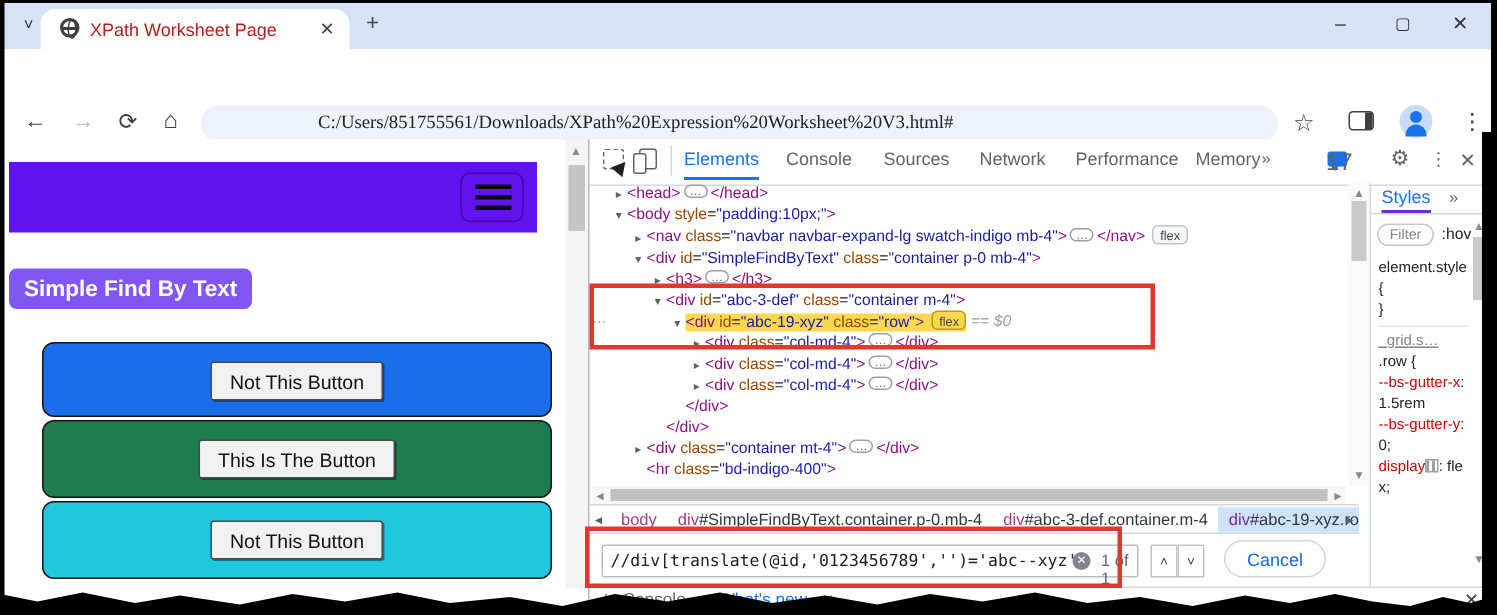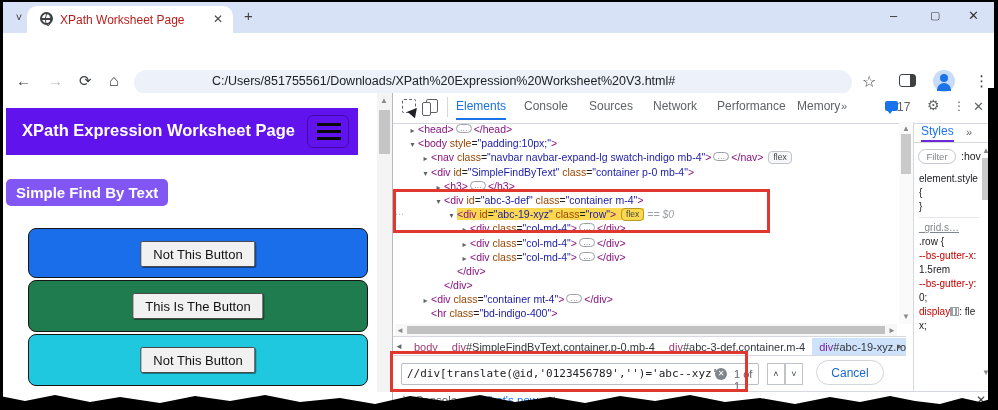--- a/index.html
+++ b/index.html
@@ -49,21 +49,21 @@
   #insp{position:absolute;left:9px;top:6px;width:14px;height:14px;border:1.4px dashed #5f6368;border-radius:2px;}
   #insp:after{content:"";position:absolute;right:-4px;bottom:-4px;width:0;height:0;border-left:5px solid transparent;border-right:5px solid transparent;border-bottom:9px solid #202124;transform:rotate(40deg);}
   #devicon{position:absolute;left:33px;top:6px;width:12px;height:14px;border:1.6px solid #5f6368;border-radius:2px;}
   #devicon:before{content:"";position:absolute;left:-5px;top:2px;width:7px;height:12px;background:#fff;border:1.6px solid #5f6368;border-radius:2px;}
   #dt-sep{position:absolute;left:54px;top:4px;width:1px;height:20px;background:#d5d8dd;}
   .dt-tab{position:absolute;top:0;height:27px;line-height:27px;font-size:12px;color:#5f6368;}
   .dt-tab.active{color:#1a73e8;border-bottom:2.5px solid #1a73e8;}
   #dt-more{position:absolute;left:448px;top:7px;color:#5f6368;font-size:11px;letter-spacing:-1px;}
   #bubble{position:absolute;left:492px;top:8px;width:13px;height:10px;background:#1a73e8;border-radius:2px;}
   #bubble:after{content:"";position:absolute;left:2px;bottom:-3px;border-left:3px solid transparent;border-right:3px solid transparent;border-top:4px solid #1a73e8;}
-  #msgcount{position:absolute;left:504px;top:7px;font-size:12px;color:#5f6368;}
+  #msgcount{position:absolute;left:491px;top:7px;font-size:16px;color:#5f6368;}
   #gear{position:absolute;left:534px;top:4px;font-size:14px;color:#5f6368;}
   #dt-kebab{position:absolute;left:560px;top:6px;font-size:12px;color:#5f6368;}
   #dt-close{position:absolute;left:580px;top:6px;font-size:13px;color:#5f6368;}
   
   #domtree{position:absolute;left:0;top:29px;width:506px;height:202px;overflow:hidden;}
   .dom-row{position:relative;white-space:nowrap;height:14.2px;line-height:14.2px;font-size:10.5px;font-family:"DejaVu Sans Mono",monospace;}
   .arw{display:inline-block;width:11px;color:#5f6368;font-size:8px;text-align:center;}
   .s-tag{color:#881280}.s-attr{color:#994500}.s-p{color:#202124}.s-val{color:#1a1aa6}
   .s-meta{color:#9aa0a6;font-style:italic}
   .el-badge{display:inline-block;border:1px solid #9aa0a6;border-radius:8px;color:#5f6368;font-size:8px;line-height:7px;padding:0 3px;vertical-align:2px;margin:0 2px;}
@@ -136,34 +136,33 @@
     <span class="winbtn" style="left:968px;">✕</span>
   </div>
 
   <div id="toolbar">
     <span class="navic" style="left:16px;">←</span>
     <span class="navic" style="left:48px;color:#b4b8be;">→</span>
     <span class="navic" style="left:79px;">⟳</span>
     <span class="navic" style="left:109px;font-size:16px;">⌂</span>
     <div id="omnibox">
       <span id="file-chip"><span class="info">i</span><span>File</span></span>
-      <span id="url" class="mono" style="font-family:Liberation Sans, sans-serif;">C:/Users/851755561/Downloads/XPath%20Expression%20Worksheet%20V3.html#</span>
+      <span id="url" class="mono" style="font-family:Liberation Serif, serif;">C:/Users/851755561/Downloads/XPath%20Expression%20Worksheet%20V3.html#</span>
     </div>
     <span class="navic" style="left:862px;font-size:16px;">☆</span>
     <span id="sidepanel"></span>
     <div id="avatar">
         <span class="head"></span>
         <span class="bodyp"></span>
       </div>
     <span class="navic" style="left:974px;">⋮</span>
   </div>
 
   <div id="page">
     <div id="pnav">
-      <span id="pnav-title">XPath Expression Worksheet Page</span>
       <div id="burger">
         <i style="top:7px;"></i>
           <i style="top:14px;"></i>
           <i style="top:21px;"></i>
       </div>
     </div>
     <span id="badge">Simple Find By Text</span>
     <div id="panels">
         <div class="panel" style="top: 135px; height: 50px; background: rgb(27, 110, 233);">
           <button>Not This Button</button>

